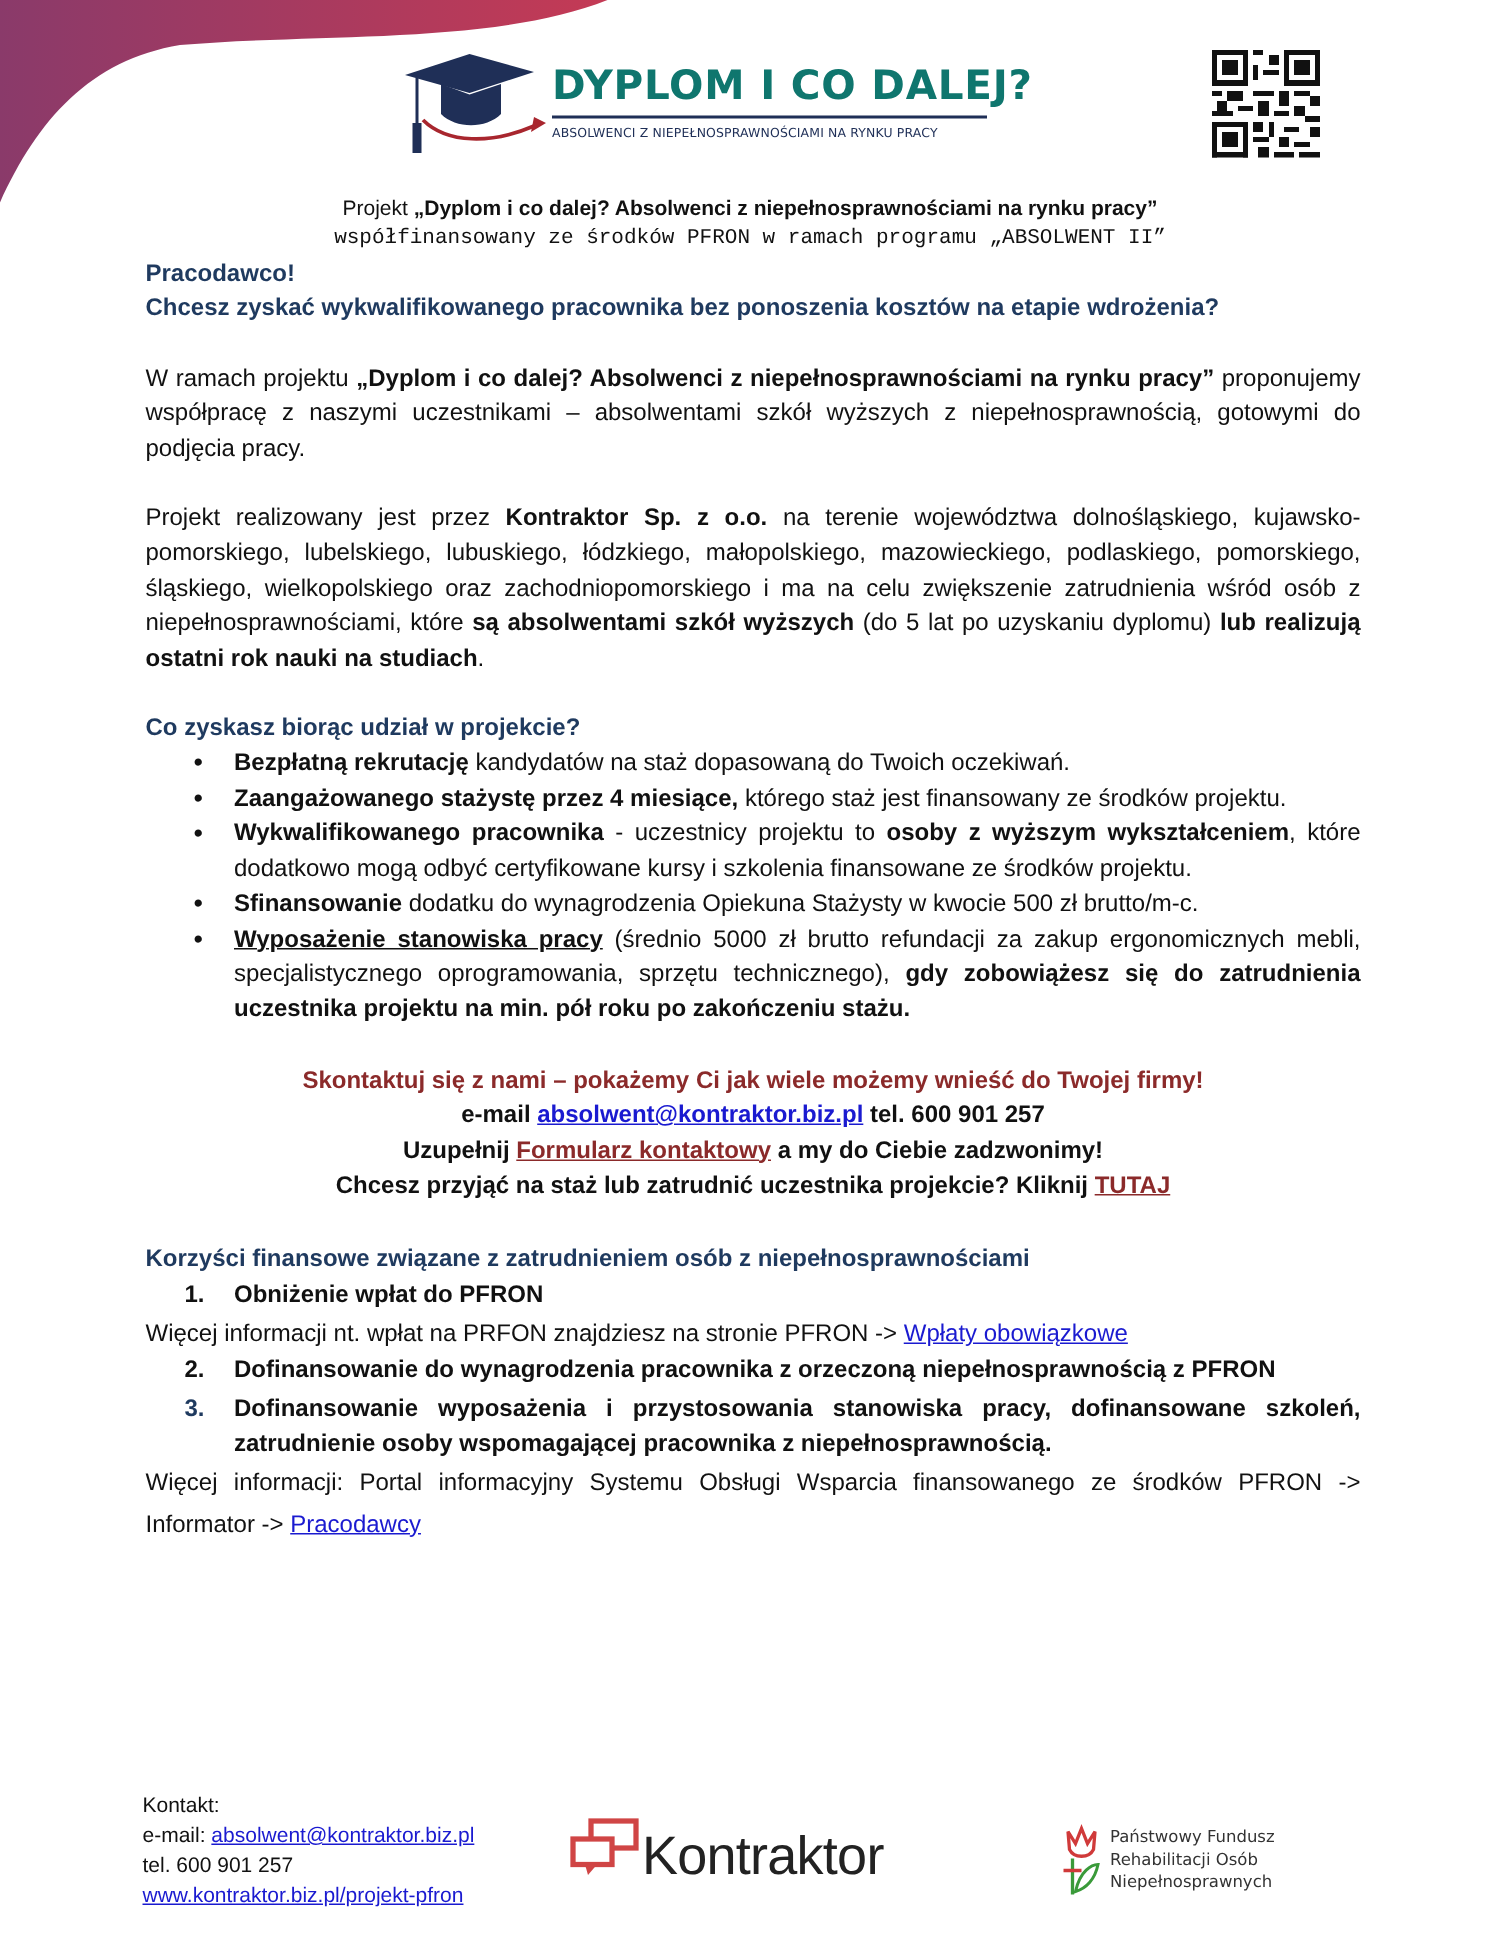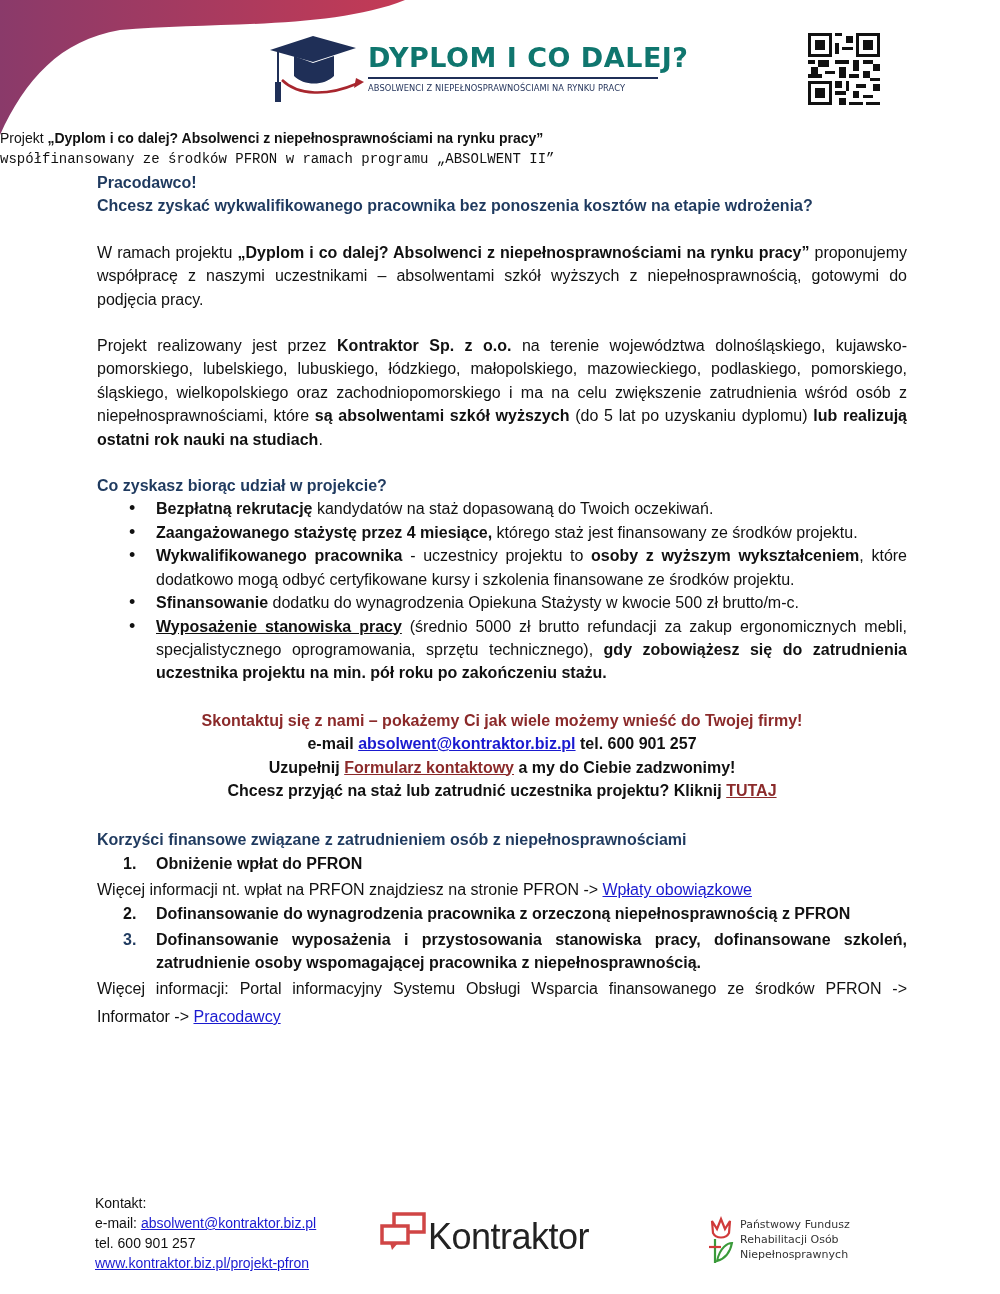--- a/index.html
+++ b/index.html
@@ -5,21 +5,21 @@
   * { box-sizing: border-box; margin: 0; padding: 0; }
   html, body { width: 1000px; height: 1294px; background: #fff; overflow: hidden; }
   body { position: relative; font-family: "Liberation Sans", "DejaVu Sans", sans-serif; color: #111; }
   .swoosh { position: absolute; left: 0; top: 0; width: 420px; height: 140px; }
   .logo { position: absolute; left: 268px; top: 30px; width: 400px; height: 80px; }
   .logo-title { position: absolute; left: 100px; top: 12px; font-family: "DejaVu Sans", sans-serif; font-weight: bold; font-size: 27px; color: #0f766e; letter-spacing: 0.5px; white-space: nowrap; }
   .logo-rule { position: absolute; left: 100px; top: 47px; width: 290px; height: 2px; background: #1f2f57; }
   .logo-sub { position: absolute; left: 100px; top: 53px; font-family: "DejaVu Sans", sans-serif; font-size: 8.3px; color: #1f2f57; white-space: nowrap; letter-spacing: 0.1px; }
   .cap { position: absolute; left: 0; top: 0; width: 100px; height: 80px; }
   .qr { position: absolute; left: 808px; top: 33px; width: 72px; height: 72px; }
-  .proj { position: absolute; left: 0; width: 1000px; text-align: left; font-size: 14px; color: #111; }
+  .proj { position: absolute; left: 0; width: 1000px; text-align: center; font-size: 14px; color: #111; }
   .p1 { top: 130px; } .p2 { top: 151px; font-family: Liberation Mono, monospace; }
   .content { position: absolute; left: 97px; top: 171px; width: 810px; font-size: 16px; line-height: 23.4px; }
   .h { color: #1f3a5f; font-weight: bold; }
   .just { text-align: justify; }
   .gap { height: 23px; }
   b, .b { font-weight: bold; }
   ul.bul { list-style: none; margin-left: 34px; }
   ul.bul li { position: relative; padding-left: 25px; text-align: justify; line-height: 23.4px; }
   ul.bul li::before { content: "\2022"; position: absolute; left: -2px; top: 0; font-size: 18px; }
   .center { text-align: center; font-weight: bold; }
@@ -139,21 +139,21 @@
   </ul>
   <div class="gap" style="height:24px"></div>
   <div class="center red">Skontaktuj się z nami – pokażemy Ci jak wiele możemy wnieść do Twojej firmy!</div>
   <div class="center">
     <span>e-mail </span><a class="blue">absolwent@kontraktor.biz.pl</a><span> tel. 600 901 257</span>
   </div>
   <div class="center">
     <span>Uzupełnij </span><a class="dred">Formularz kontaktowy</a><span> a my do Ciebie zadzwonimy!</span>
   </div>
   <div class="center">
-    <span>Chcesz przyjąć na staż lub zatrudnić uczestnika projektu? Kliknij </span><a class="dred">TUTAJ</a>
+    <span>Chcesz przyjąć na staż lub zatrudnić uczestnika projekcie? Kliknij </span><a class="dred">TUTAJ</a>
   </div>
   <div class="gap" style="height:26px"></div>
   <div class="h">Korzyści finansowe związane z zatrudnieniem osób z niepełnosprawnościami</div>
   <div class="num">
       <span class="n">1.</span>
       <span class="t">Obniżenie wpłat do PFRON</span>
     </div>
   <p style="margin-top:3px"><span>Więcej informacji nt. wpłat na PRFON znajdziesz na stronie PFRON -&gt; </span><a class="blue">Wpłaty obowiązkowe</a></p>
   <div class="num">
       <span class="n">2.</span>

